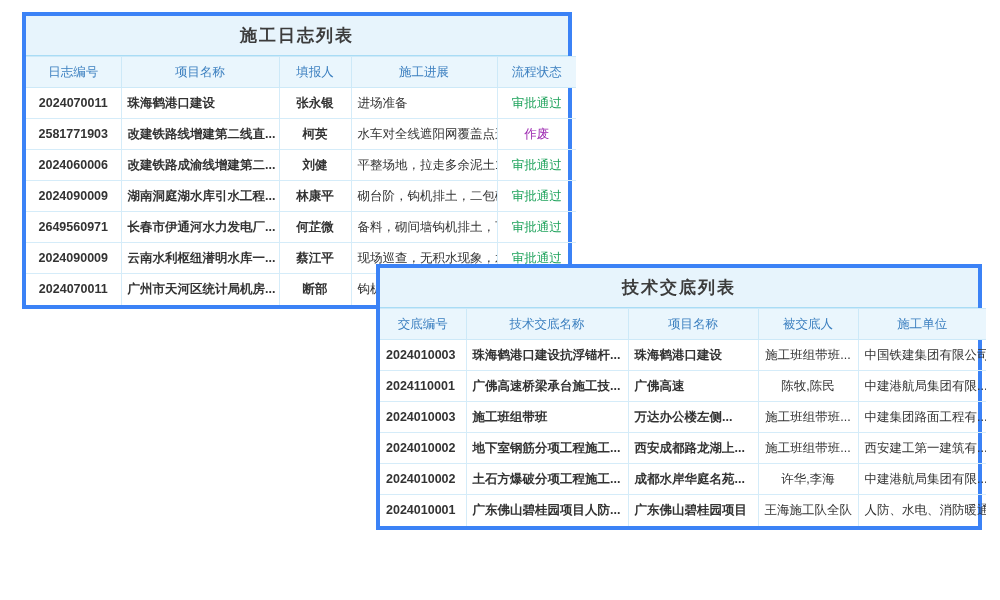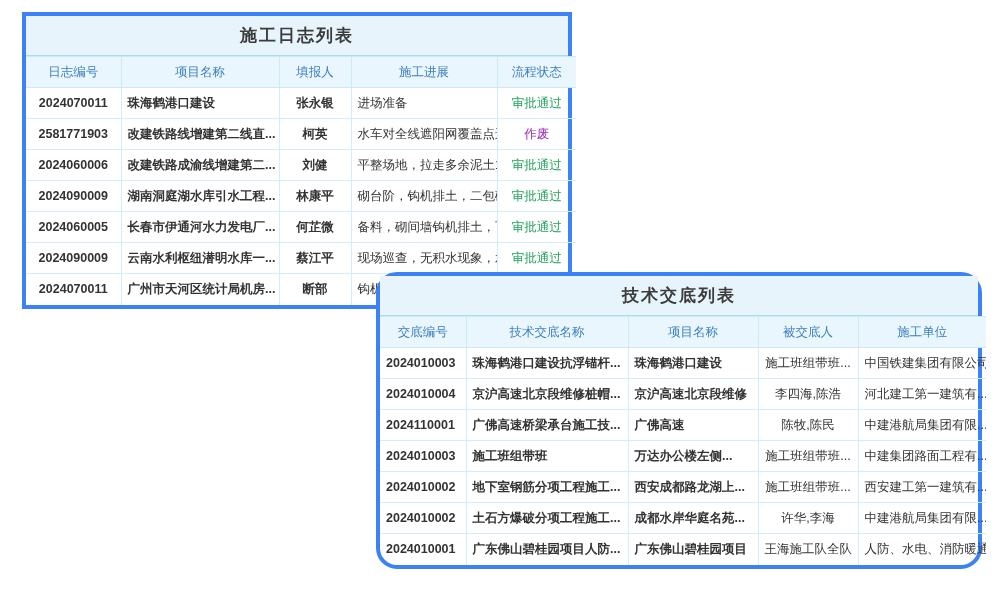--- a/index.html
+++ b/index.html
@@ -9,21 +9,21 @@
     background:#ffffff;
     overflow:hidden;
     font-family:"Liberation Sans","DejaVu Sans",sans-serif;
   }
   .panel {
     position:absolute;
     background:#ffffff;
     border:4px solid #3b82f6;
   }
   #panel-log { left:22px; top:12px; width:550px; z-index:1; }
-  #panel-disclosure { left:376px; top:272px; width:606px; z-index:2;border-radius:21px; }
+  #panel-disclosure { left:376px; top:264px; width:606px; z-index:2; }
   .panel-title {
     height:40px;
     line-height:40px;
     text-align:center;
     font-size:17px;
     font-weight:bold;
     color:#3c3c3c;
     letter-spacing:2px;
     background:#e7f4fc;
     border-bottom:1px solid #a9dcf5;
@@ -104,21 +104,21 @@
           <td class="center status-cell" style="color: rgb(31, 163, 92);">审批通过</td>
         </tr>
         <tr>
           <td class="blue center">2024090009</td>
           <td class="blue left">湖南洞庭湖水库引水工程...</td>
           <td class="blue center">林康平</td>
           <td class="left">砌台阶，钩机排土，二包砌...</td>
           <td class="center status-cell" style="color: rgb(31, 163, 92);">审批通过</td>
         </tr>
         <tr>
-          <td class="blue center">2024060005</td>
+          <td class="blue center">2649560971</td>
           <td class="blue left">长春市伊通河水力发电厂...</td>
           <td class="blue center">何芷微</td>
           <td class="left">备料，砌间墙钩机排土，瓦...</td>
           <td class="center status-cell" style="color: rgb(31, 163, 92);">审批通过</td>
         </tr>
         <tr>
           <td class="blue center">2024090009</td>
           <td class="blue left">云南水利枢纽潜明水库一...</td>
           <td class="blue center">蔡江平</td>
           <td class="left">现场巡查，无积水现象，水...</td>
@@ -156,27 +156,20 @@
     </thead>
     <tbody>
         <tr>
           <td class="blue left">2024010003</td>
           <td class="blue left">珠海鹤港口建设抗浮锚杆...</td>
           <td class="blue left">珠海鹤港口建设</td>
           <td class="center">施工班组带班...</td>
           <td class="center">中国铁建集团有限公司</td>
         </tr>
         <tr>
-          <td class="blue left">2024010004</td>
-          <td class="blue left">京沪高速北京段维修桩帽...</td>
-          <td class="blue left">京沪高速北京段维修</td>
-          <td class="center">李四海,陈浩</td>
-          <td class="center">河北建工第一建筑有...</td>
-        </tr>
-        <tr>
           <td class="blue left">2024110001</td>
           <td class="blue left">广佛高速桥梁承台施工技...</td>
           <td class="blue left">广佛高速</td>
           <td class="center">陈牧,陈民</td>
           <td class="center">中建港航局集团有限...</td>
         </tr>
         <tr>
           <td class="blue left">2024010003</td>
           <td class="blue left">施工班组带班</td>
           <td class="blue left">万达办公楼左侧...</td>

